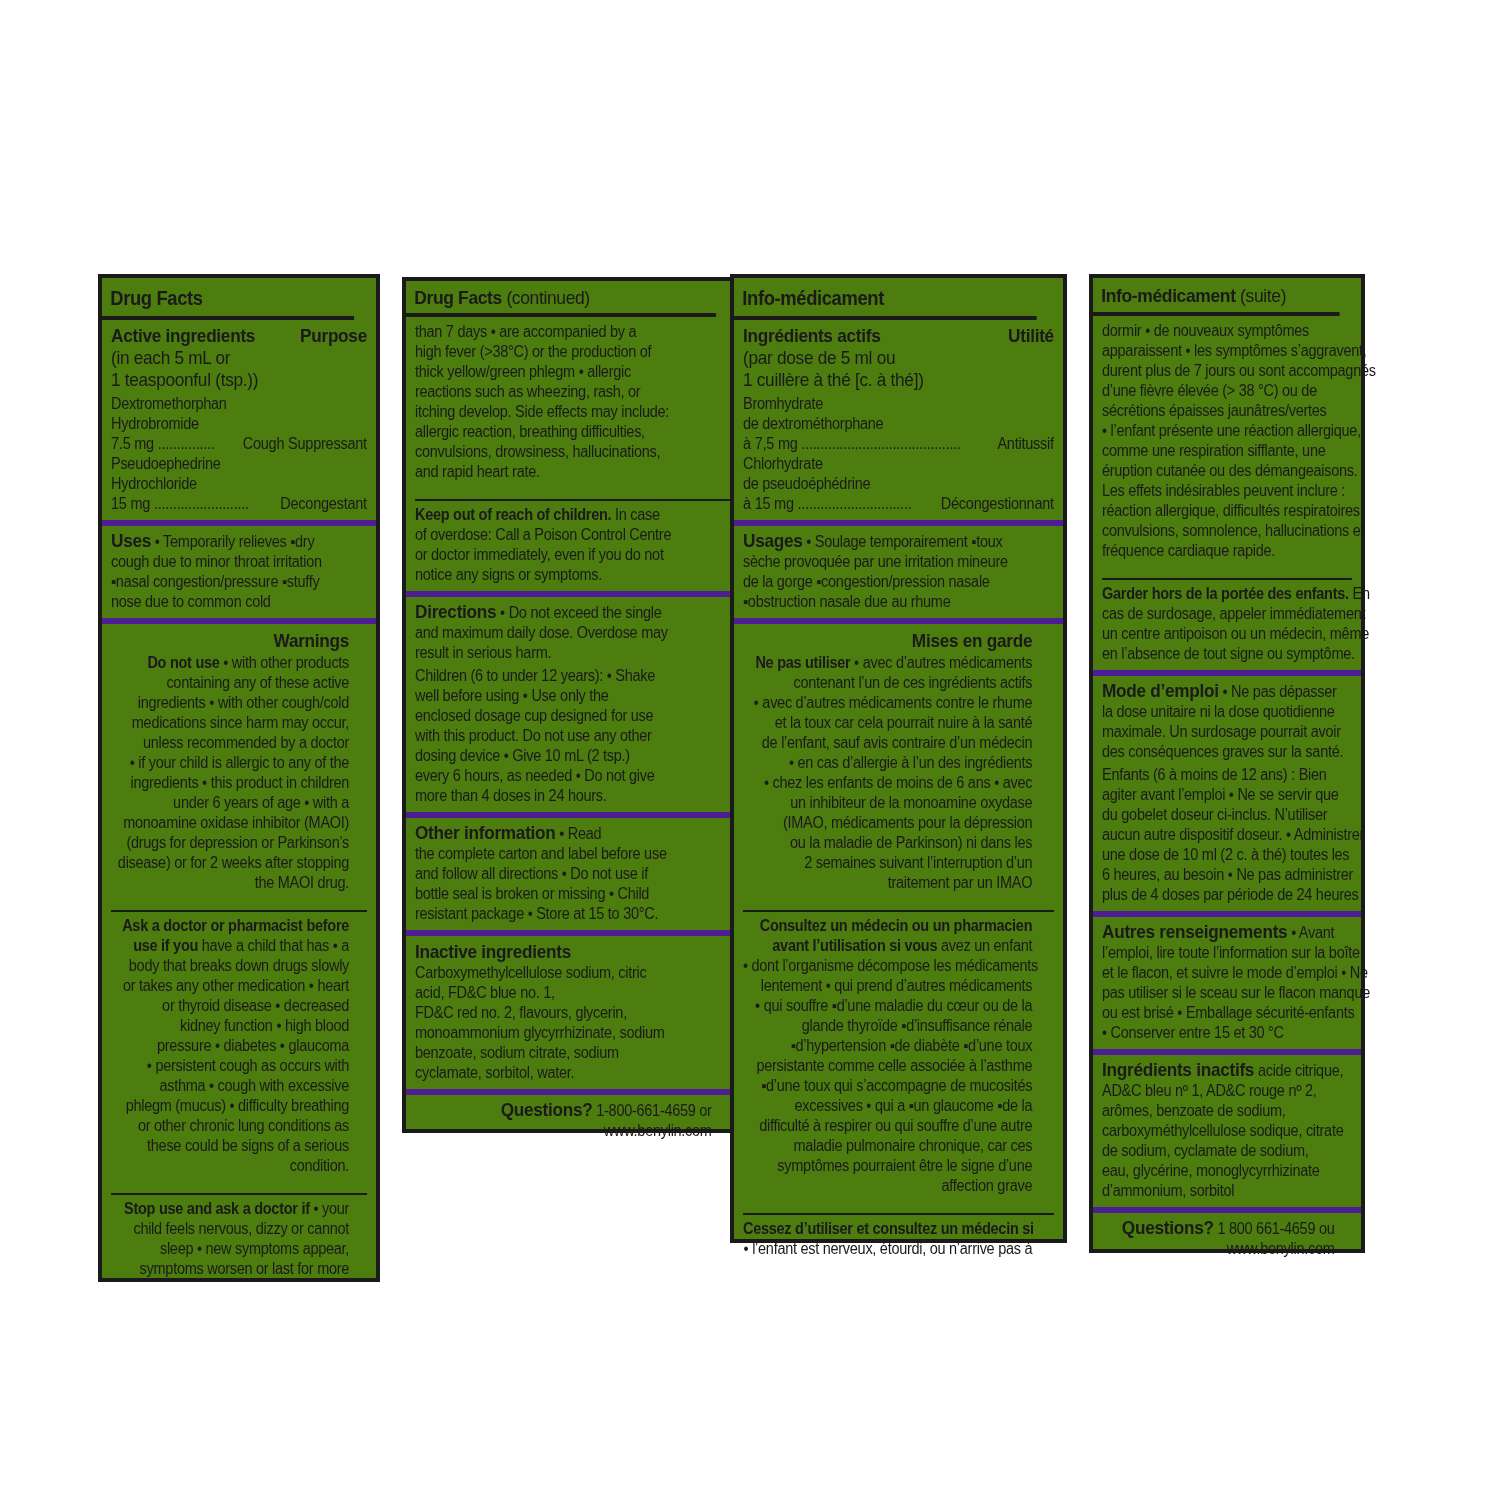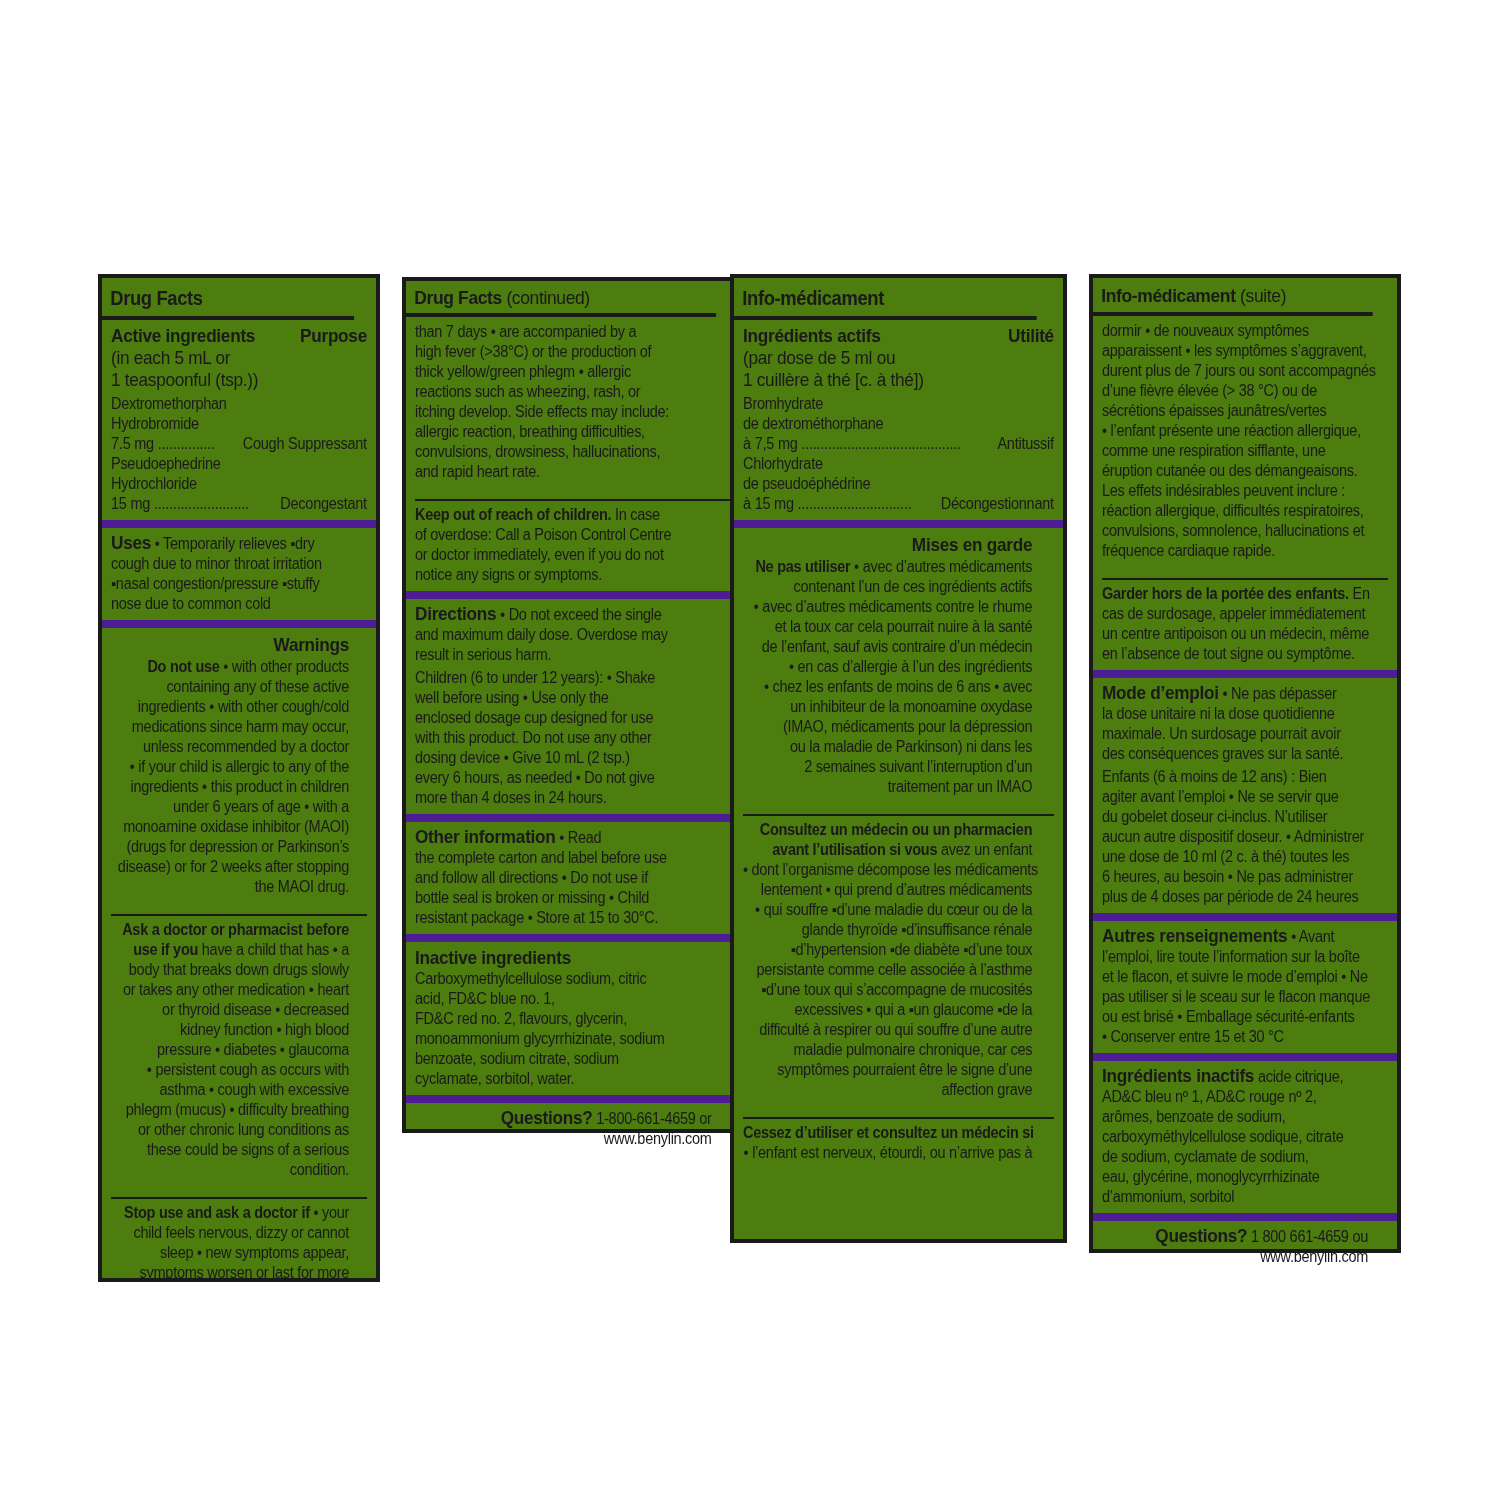--- a/index.html
+++ b/index.html
@@ -2,21 +2,21 @@
 <html><head>
 <meta charset="utf-8">
 <style>
   html, body { margin: 0; padding: 0; background: #ffffff; }
   body { width: 1500px; height: 1500px; position: relative; overflow: hidden;
          font-family: "Liberation Sans", "DejaVu Sans", sans-serif; color: #1a1a1a; }
   .panel { position: absolute; border: 4px solid #1a1a1a; background: #4d7c0f; box-sizing: border-box; }
   .panel-title { border-bottom: 4px solid #1a1a1a; padding: 6px 9px 4px 9px; font-size: 20px;
                  font-weight: bold; letter-spacing: -0.4px; transform: scaleX(0.92); transform-origin: left; white-space: nowrap; }
   .panel-title .light { font-weight: normal; }
-  .section { border-bottom: 8px solid #4c1d95; padding: 5px 9px 6px 9px; }
+  .section { border-bottom: 6px solid #4c1d95; padding: 5px 9px 6px 9px; }
   .section:last-child { border-bottom: none; text-align: right; }
   .sub { border-top: 2px solid #1a1a1a; margin-top: 17px; padding-top: 4px; }
   .txt { font-size: 15.6px; line-height: 20px; letter-spacing: -0.25px; }
   .line { display: block; white-space: nowrap; font-size: 15.6px; line-height: 20px; letter-spacing: -0.3px;
           transform: scaleX(0.93); transform-origin: left; }
   .bold { font-weight: bold; }
   .head { font-size: 18.5px; font-weight: bold; letter-spacing: -0.3px; }
   .big { font-size: 18.5px; line-height: 22px; letter-spacing: -0.3px; }
   .row { display: flex; justify-content: space-between; white-space: nowrap; }
   .gap { height: 3px; }
@@ -170,20 +170,26 @@
       <span>Antitussif</span>
     </div>
     <span class="line">Chlorhydrate</span>
     <span class="line">de pseudoéphédrine</span>
     <div class="row txt" style="transform:scaleX(0.93); transform-origin:left; width:107.5%;">
       <span>à 15 mg ..............................</span>
       <span>Décongestionnant</span>
     </div>
   </div>
 
+  <div class="section">
+    <span class="line"><span class="head">Usages</span><span> • Soulage temporairement  ▪toux</span></span>
+    <span class="line">sèche provoquée par une irritation mineure</span>
+    <span class="line">de la gorge  ▪congestion/pression nasale</span>
+    <span class="line">▪obstruction nasale due au rhume</span>
+  </div>
 
   <div class="section">
     <span class="line head" style="line-height:24px;">Mises en garde</span>
     <span class="line"><span class="bold">Ne pas utiliser</span><span>  • avec d’autres médicaments</span></span>
     <span class="line">contenant l’un de ces ingrédients actifs</span>
     <span class="line">• avec d’autres médicaments contre le rhume</span>
     <span class="line">et la toux car cela pourrait nuire à la santé</span>
     <span class="line">de l’enfant, sauf avis contraire d’un médecin</span>
     <span class="line">• en cas d’allergie à l’un des ingrédients</span>
     <span class="line">• chez les enfants de moins de 6 ans  • avec</span>
@@ -208,21 +214,21 @@
       <span class="line">symptômes pourraient être le signe d’une</span>
       <span class="line">affection grave</span>
     </div>
     <div class="sub">
       <span class="line bold">Cessez d’utiliser et consultez un médecin si</span>
       <span class="line">• l’enfant est nerveux, étourdi, ou n’arrive pas à</span>
     </div>
   </div>
 </div>
 
-<div class="panel" style="left:1089px; top:274px; width:312px; height:979px;">
+<div class="panel" style="left:1089px; top:274px; width:276px; height:979px;">
   <div class="panel-title" style="font-size:19px; padding-top:7px; padding-bottom:5px;"><span>Info-médicament</span><span class="light"> (suite)</span></div>
 
   <div class="section">
     <span class="line">dormir  • de nouveaux symptômes</span>
     <span class="line">apparaissent  • les symptômes s’aggravent,</span>
     <span class="line">durent plus de 7 jours ou sont accompagnés</span>
     <span class="line">d’une fièvre élevée (&gt; 38 °C) ou de</span>
     <span class="line">sécrétions épaisses jaunâtres/vertes</span>
     <span class="line">• l’enfant présente une réaction allergique,</span>
     <span class="line">comme une respiration sifflante, une</span>

